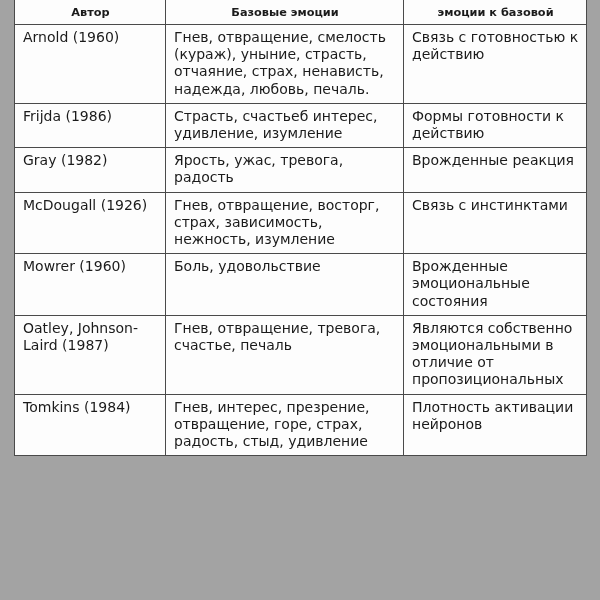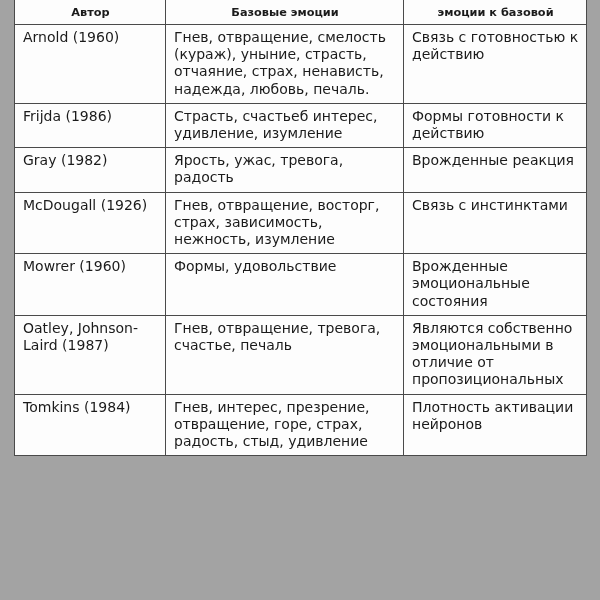--- a/index.html
+++ b/index.html
@@ -105,21 +105,21 @@
           <td>Ярость, ужас, тревога, радость</td>
           <td>Врожденные реакция</td>
         </tr>
         <tr>
           <td class="author">McDougall (1926)</td>
           <td>Гнев, отвращение, восторг, страх, зависимость, нежность, изумление</td>
           <td>Связь с инстинктами</td>
         </tr>
         <tr>
           <td class="author">Mowrer (1960)</td>
-          <td>Формы, удовольствие</td>
+          <td>Боль, удовольствие</td>
           <td>Врожденные эмоциональные состояния</td>
         </tr>
         <tr>
           <td class="author">Oatley, Johnson-Laird (1987)</td>
           <td>Гнев, отвращение, тревога, счастье, печаль</td>
           <td>Являются собственно эмоциональными в отличие от пропозициональных</td>
         </tr>
         <tr>
           <td class="author">Tomkins (1984)</td>
           <td>Гнев, интерес, презрение, отвращение, горе, страх, радость, стыд, удивление</td>

